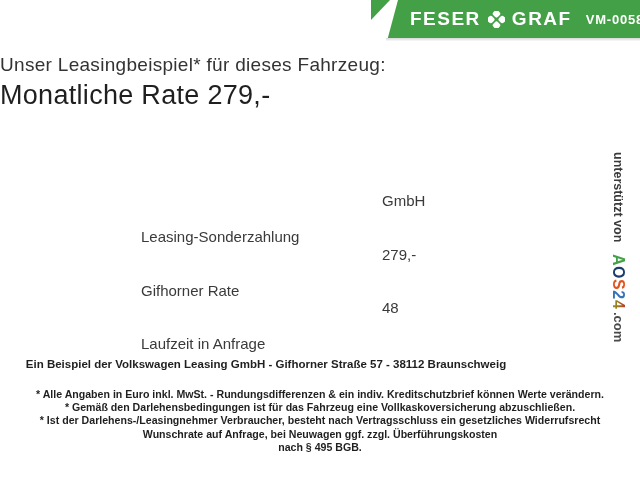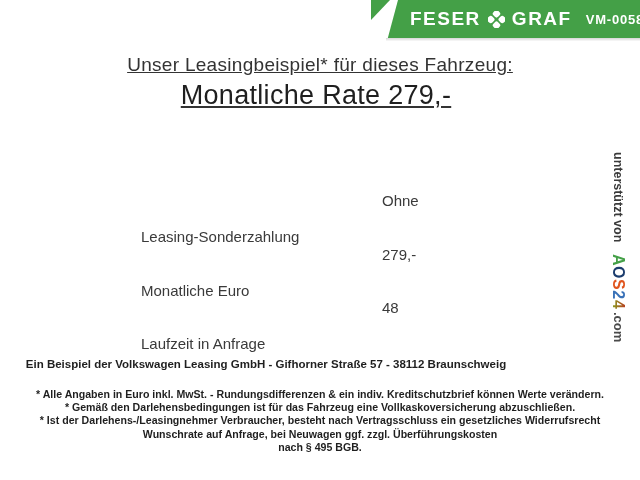--- a/index.html
+++ b/index.html
@@ -22,21 +22,21 @@
   }
   .banner-content{
     transform:skewX(15deg);transform-origin:0 0;
     display:flex;align-items:center;height:38px;padding-left:12px;
     white-space:nowrap;
   }
   .brand{font-size:19px;font-weight:bold;color:#fff;letter-spacing:1.5px;}
   .clover{width:17px;height:17px;margin:0 7px;display:block;}
   .vehicle-code{font-size:13px;font-weight:600;color:#fff;letter-spacing:0.8px;margin-left:14px;}
   
-  .title-block{position:absolute;top:54px;left:0;width:640px;text-align:center;text-decoration:underline;}
+  .title-block{position:absolute;top:54px;left:0;width:640px;text-align:left;}
   .title-line1{font-size:19px;font-weight:normal;color:#333;margin:0;letter-spacing:0.3px;}
   .title-line2{font-size:27px;font-weight:normal;color:#1f1f1f;margin:4px 8px 0 0;letter-spacing:0.3px;}
   
   .leasing-table{position:absolute;left:141px;top:192px;font-size:15px;color:#3a3a3a;}
   .table-row{display:flex;line-height:17.6px;}
   .term-label{width:241px;margin-top:36px;}
   .term-value{}
   
   .provider-line{
     position:absolute;top:358px;left:0;width:532px;text-align:center;
@@ -80,24 +80,24 @@
   </div>
 
   <div class="title-block">
     <div class="title-line1">Unser Leasingbeispiel* für dieses Fahrzeug:</div>
     <div class="title-line2">Monatliche Rate 279,-</div>
   </div>
 
   <div class="leasing-table">
     <div class="table-row">
       <span class="term-label">Leasing-Sonderzahlung</span>
-      <span class="term-value">Ohne</span>
+      <span class="term-value">GmbH</span>
     </div>
     <div class="table-row">
-      <span class="term-label">Monatliche Euro</span>
+      <span class="term-label">Gifhorner Rate</span>
       <span class="term-value">279,-</span>
     </div>
     <div class="table-row">
       <span class="term-label">Laufzeit in Anfrage</span>
       <span class="term-value">48</span>
     </div>
   </div>
 
   <div class="provider-line">Ein Beispiel der Volkswagen Leasing GmbH - Gifhorner Straße 57 - 38112 Braunschweig</div>
   <div class="footnotes">

